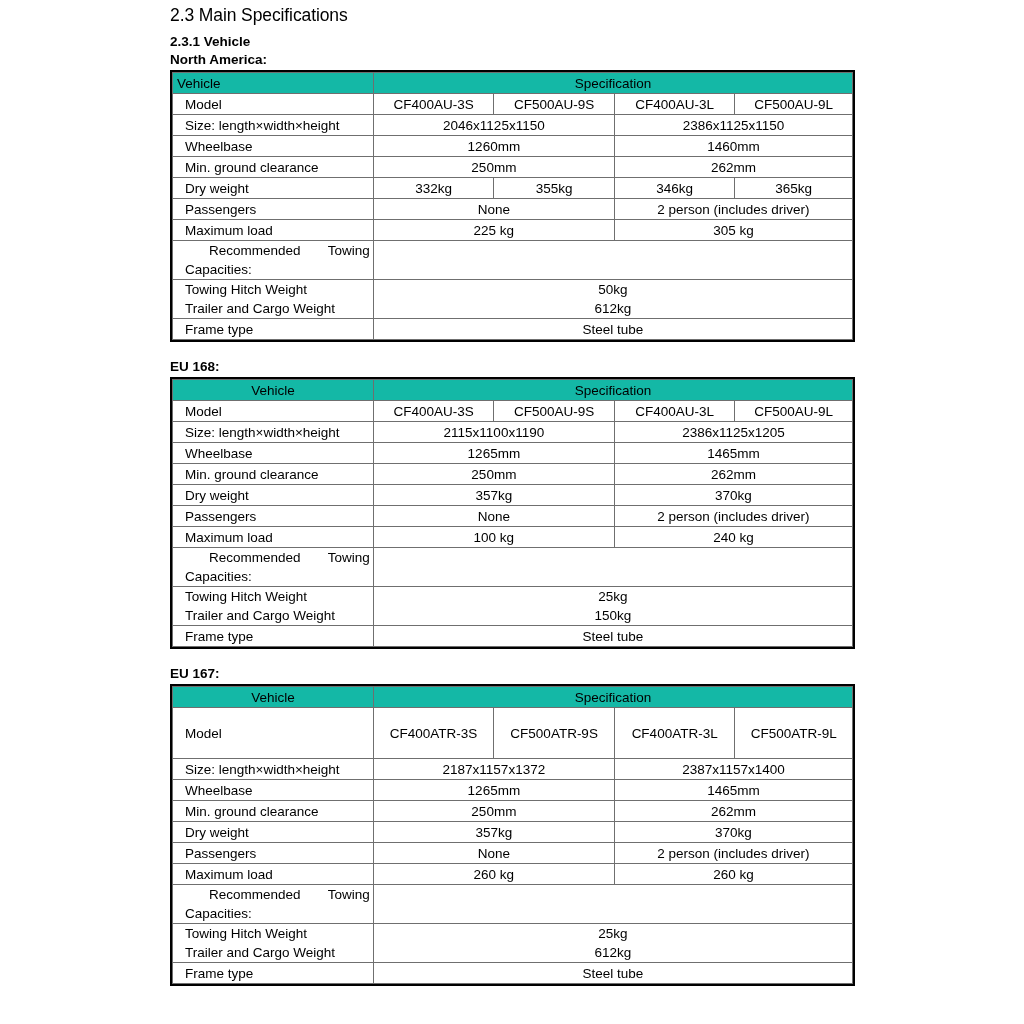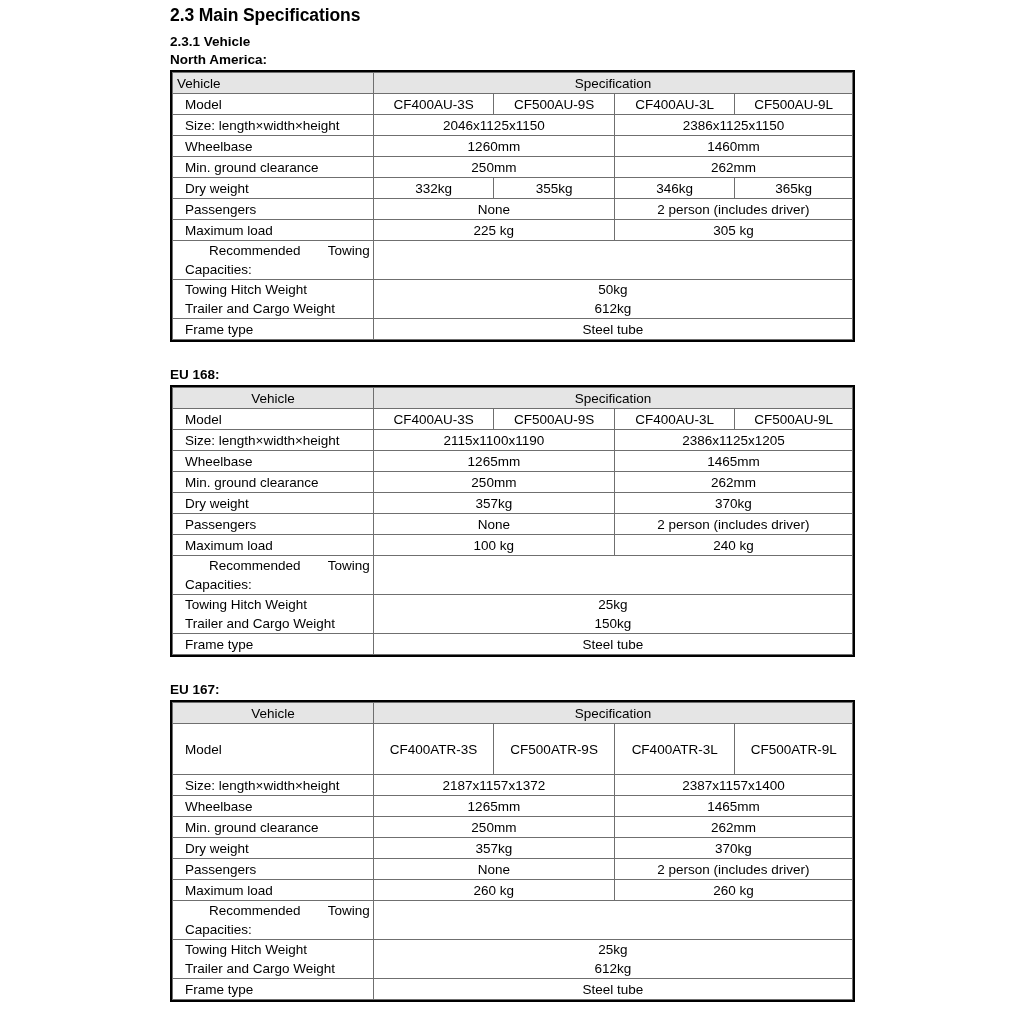--- a/index.html
+++ b/index.html
@@ -23,39 +23,39 @@
   }
   .content {
     position: absolute;
     left: 170px;
     top: 0px;
     width: 681px;
   }
 
   h1.sec-title {
     font-size: 17.5px;
-    font-weight: bold;
+    font-weight: normal;
     margin: 4px 0 0 0;
     letter-spacing: -0.1px;
     line-height: 22px;
   }
   h2.subsec-title {
     font-size: 13.5px;
     font-weight: bold;
     margin: 7px 0 0 0;
     line-height: 17px;
   }
   .region-label {
     font-size: 13.5px;
     font-weight: bold;
     margin: 1px 0 2px 0;
     line-height: 17px;
   }
   .region-label.spaced {
-    margin-top: 20px;
+    margin-top: 12px;
   }
 
   table.spec {
     border-collapse: collapse;
     width: 681px;
     table-layout: fixed;
     font-size: 13.5px;
     margin-bottom: 0;
   }
   table.spec td, table.spec th {
@@ -69,21 +69,21 @@
     overflow: hidden;
   }
   table.spec td.label {
     text-align: left;
     padding-left: 12px;
   }
   table.spec td.val {
     text-align: center;
   }
   table.spec .hdr {
-    background: #e5e5e5;
+    background: #14b8a6;
   }
   table.spec .hdr-center {
     text-align: center;
     font-weight: normal;
   }
   table.spec .hdr-left {
     text-align: left;
     font-weight: normal;
     padding-left: 4px;
   }

